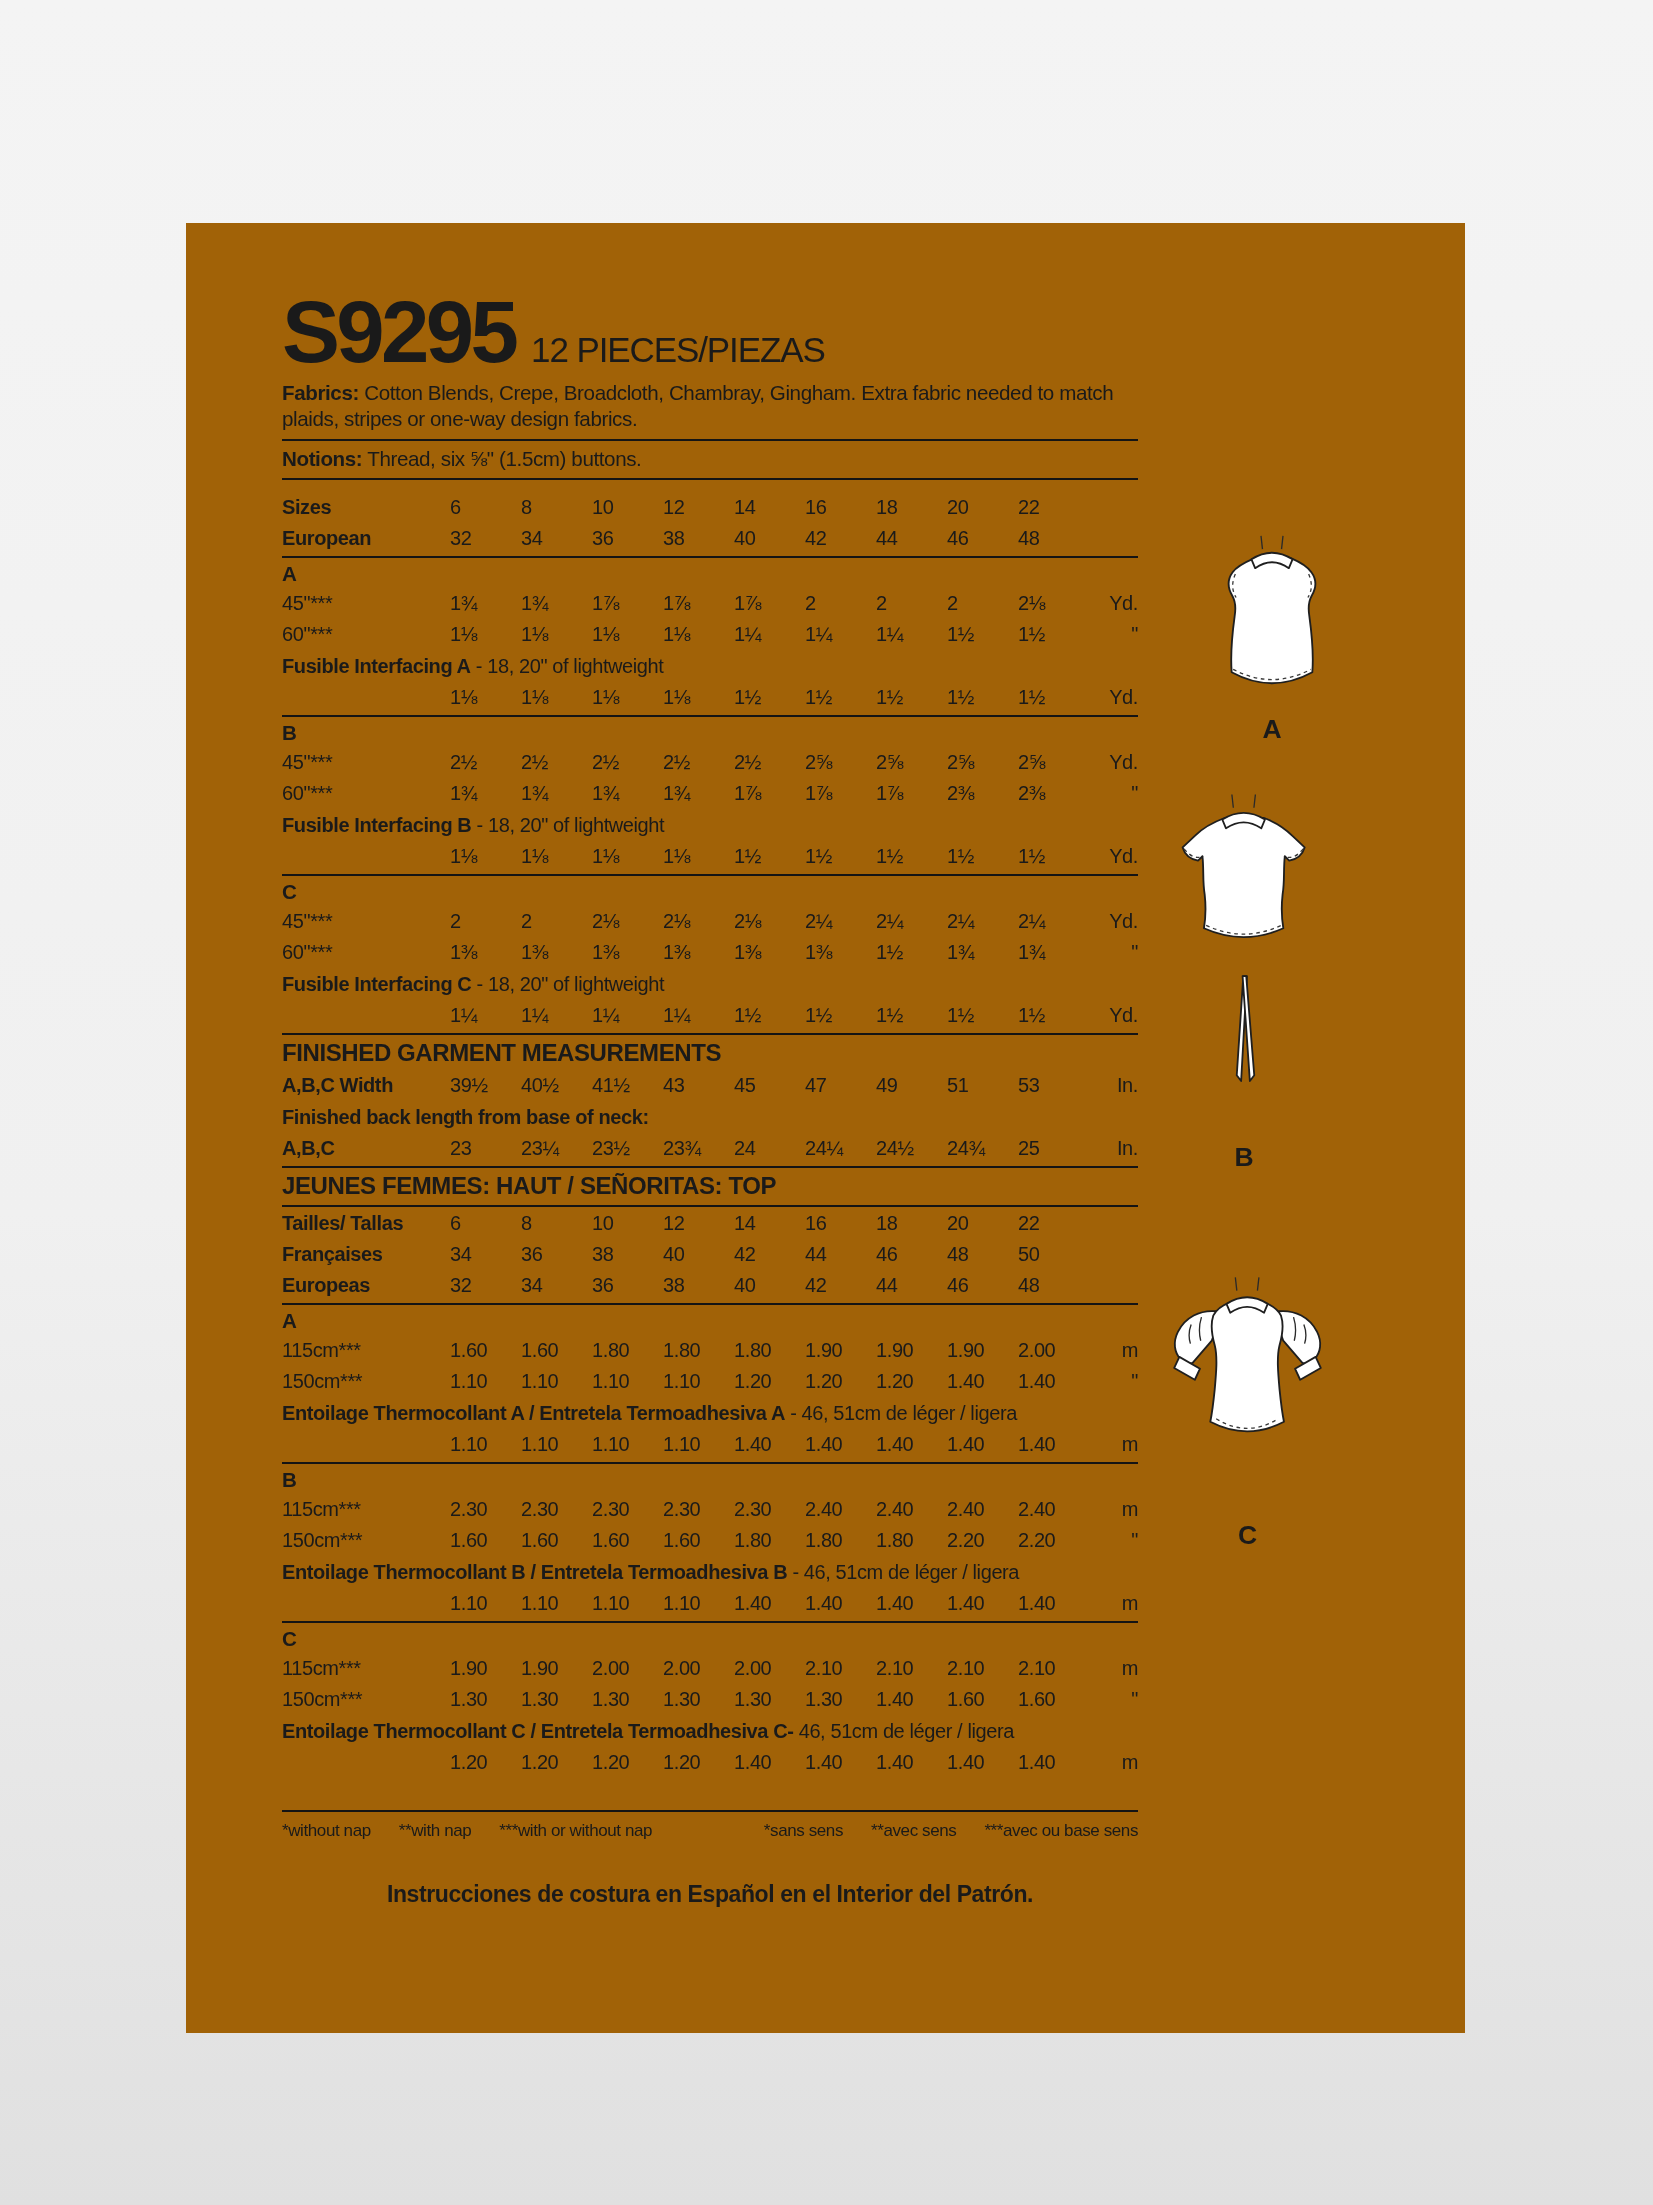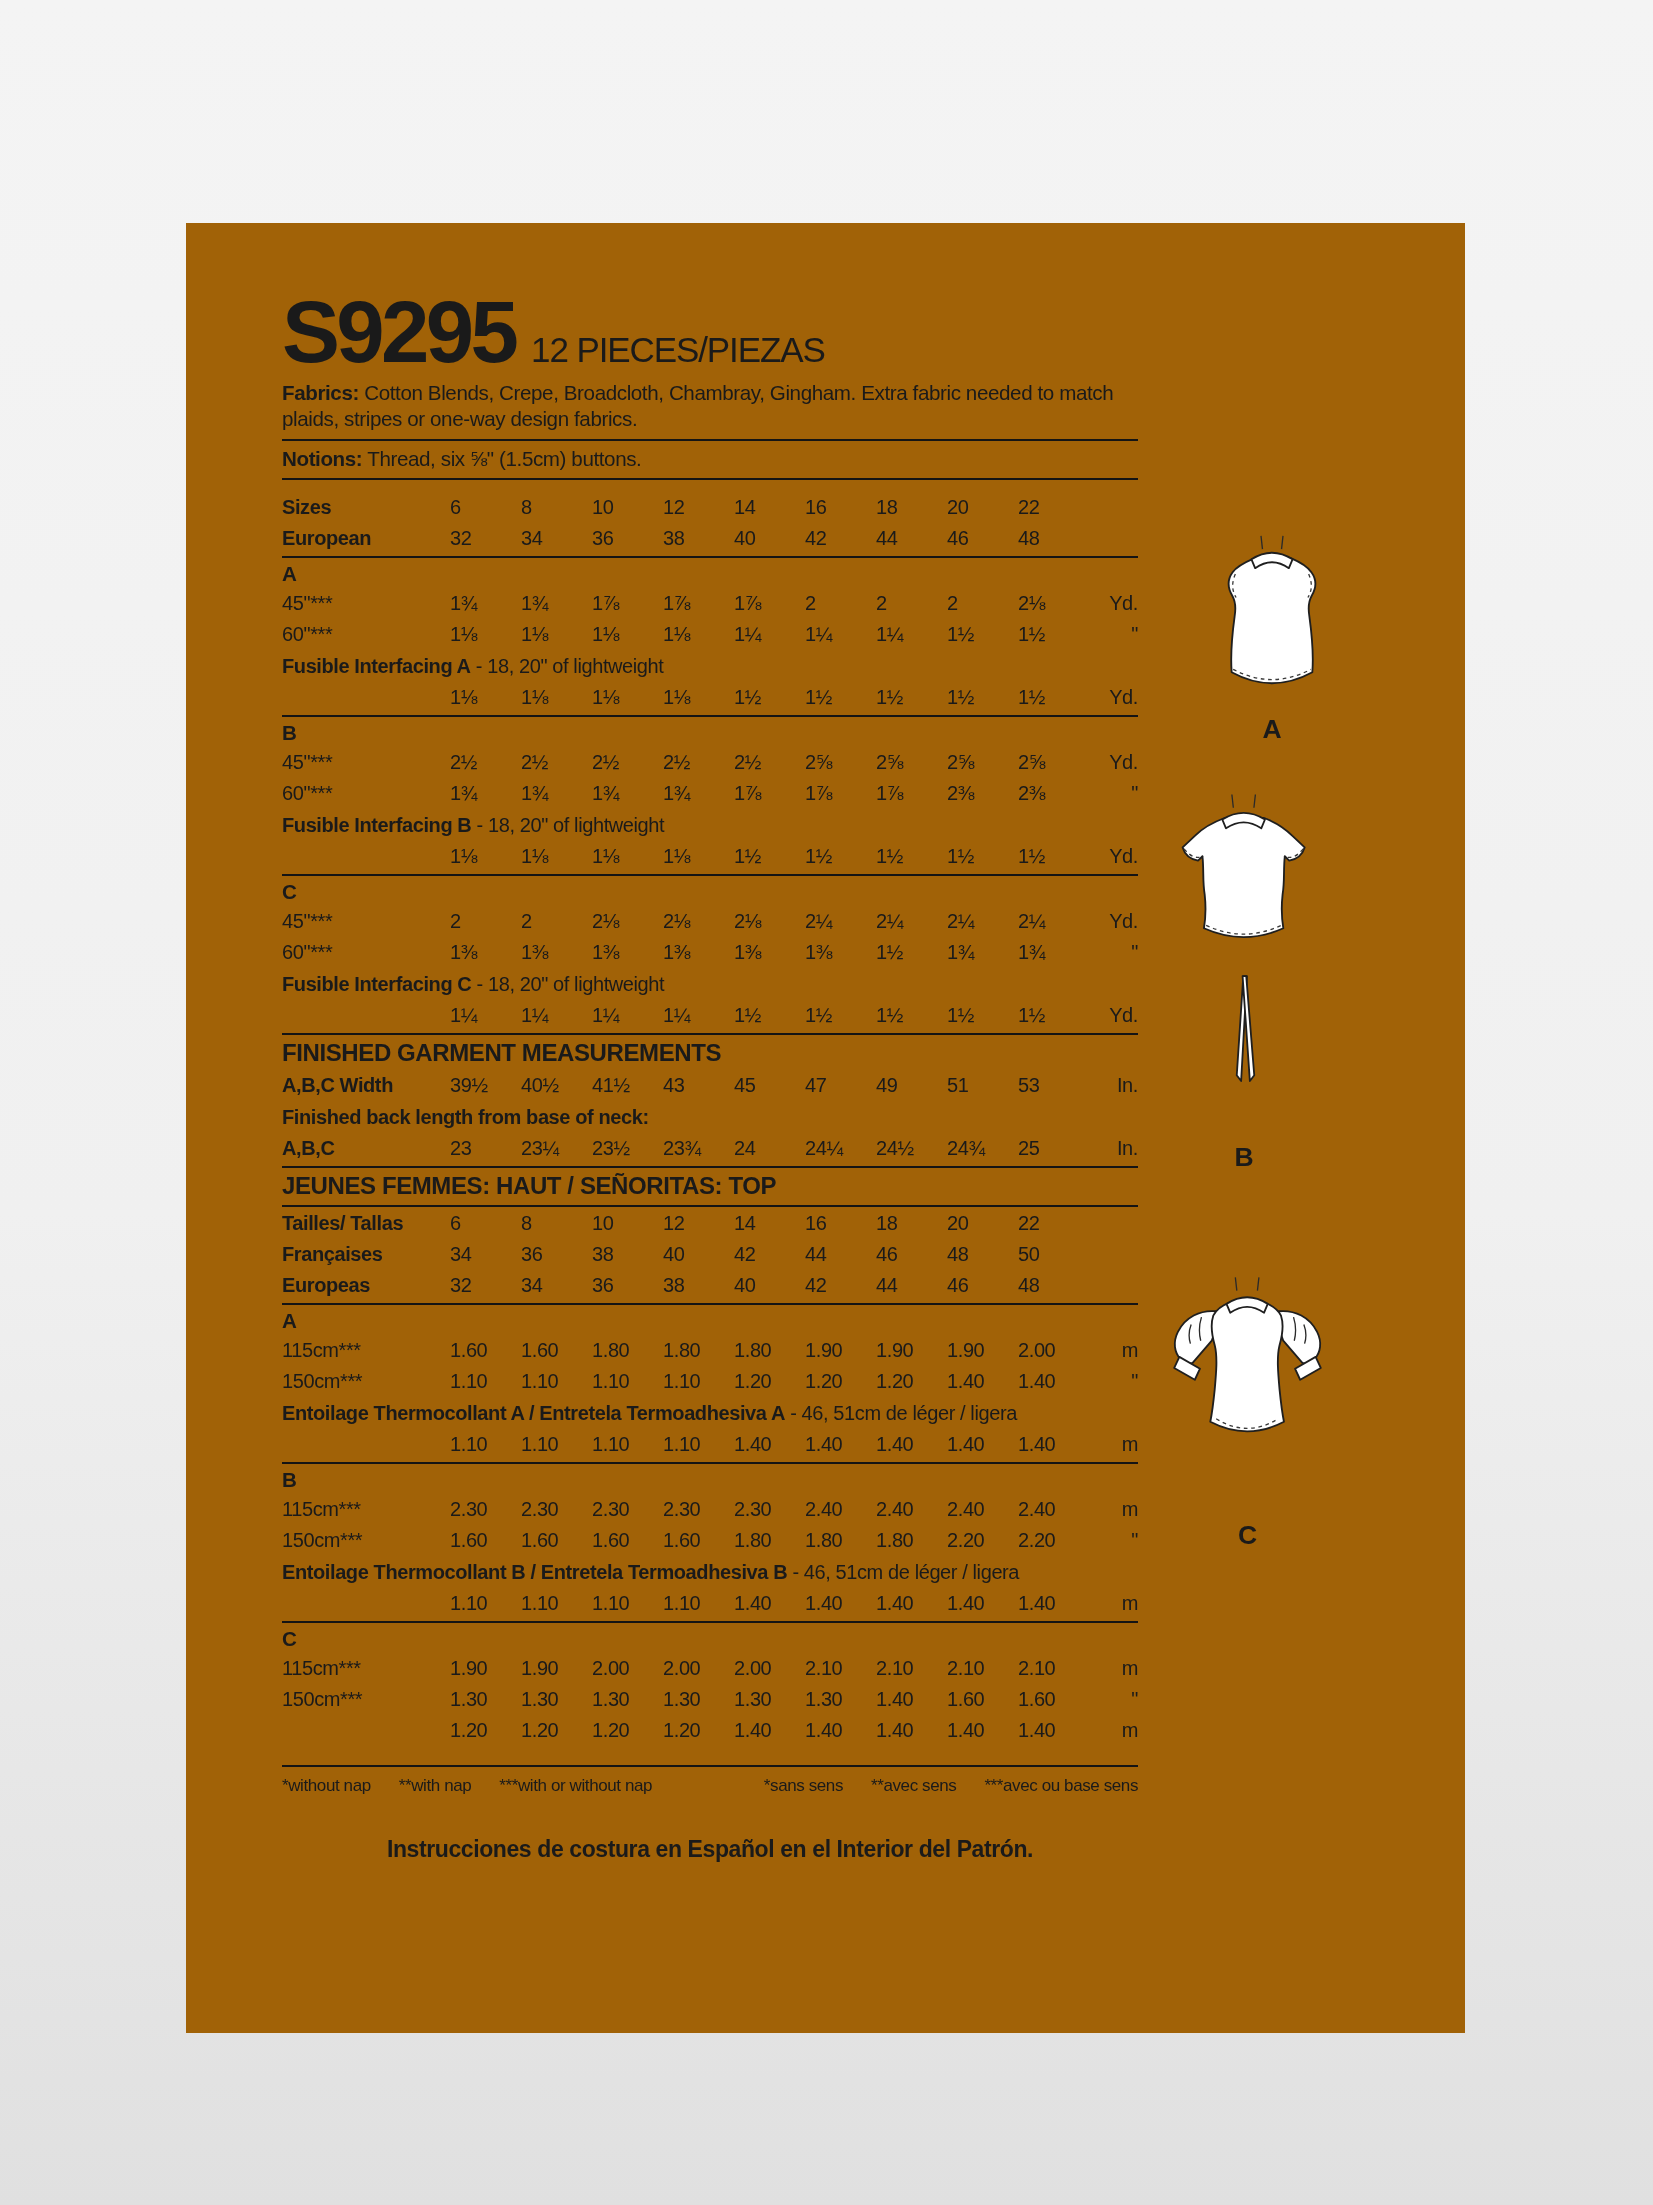--- a/index.html
+++ b/index.html
@@ -27,21 +27,21 @@
   .trow{display:flex;align-items:center;height:31px;font-size:20px;letter-spacing:-0.4px;}
   .trow .lbl{width:168px;flex:0 0 168px;}
   .trow .cell{width:71px;flex:0 0 71px;}
   .trow .unit{flex:1;text-align:right;}
   .b{font-weight:700;}
   .sec{display:flex;align-items:center;height:29px;font-size:20.6px;font-weight:700;letter-spacing:-0.4px;}
   .hdr{display:flex;align-items:center;height:34px;font-size:24px;font-weight:700;letter-spacing:-0.4px;}
   .note{display:flex;align-items:center;height:32px;font-size:20px;letter-spacing:-0.4px;white-space:pre-wrap;}
   .rule{border-top:2.9px solid #141414;margin:1.5px 0;}
   
-  .footnotes{margin-top:19px;border-top:2.9px solid #141414;padding-top:8.8px;font-size:17px;letter-spacing:-0.4px;}
+  .footnotes{margin-top:32px;border-top:2.9px solid #141414;padding-top:8.8px;font-size:17px;letter-spacing:-0.4px;}
   .fn-line{display:flex;}
   .fn-group{display:flex;gap:28px;}
   .fn-right{margin-left:auto;}
   .fn-line2{margin-top:5.1px;}
   .bottom-note{font-size:23px;font-weight:700;letter-spacing:-0.4px;text-align:center;margin-top:40px;}
   
   .illo{position:absolute;}
   .illo svg{display:block;}
   .illo-label{font-size:26.5px;font-weight:700;text-align:center;}
   .fig-a{left:1031px;top:307px;width:110px;}
@@ -400,20 +400,21 @@
           <span class="cell">1.30</span>
           <span class="cell">1.30</span>
           <span class="cell">1.30</span>
           <span class="cell">1.30</span>
           <span class="cell">1.30</span>
           <span class="cell">1.40</span>
           <span class="cell">1.60</span>
           <span class="cell">1.60</span>
           <span class="unit">"</span>
         </div>
+        <div class="note"><span class="b">Entoilage Thermocollant C / Entretela Termoadhesiva C-</span><span> 46, 51cm de léger / ligera</span></div>
         <div class="trow">
           <span class="lbl"></span>
           <span class="cell">1.20</span>
           <span class="cell">1.20</span>
           <span class="cell">1.20</span>
           <span class="cell">1.20</span>
           <span class="cell">1.40</span>
           <span class="cell">1.40</span>
           <span class="cell">1.40</span>
           <span class="cell">1.40</span>

